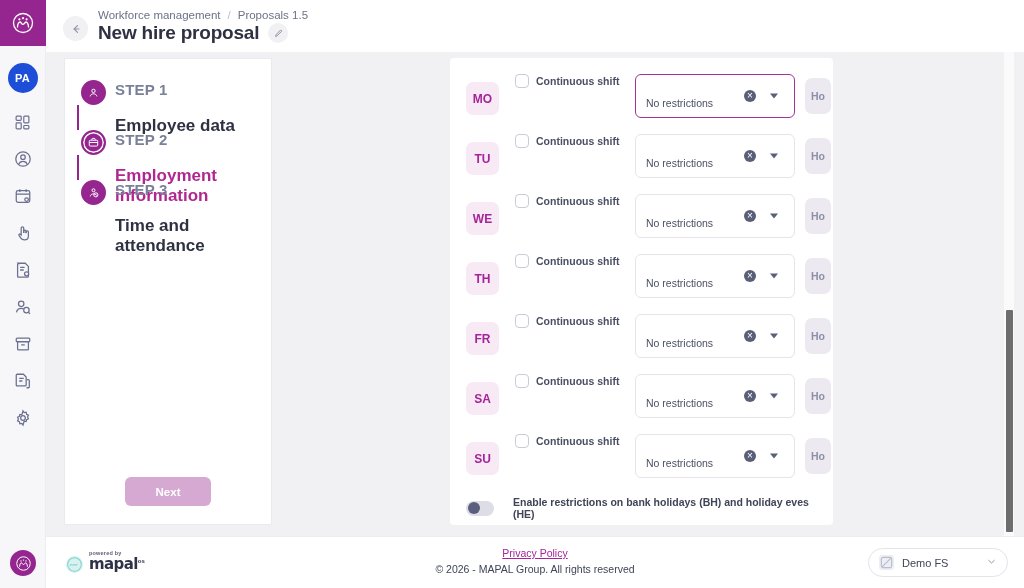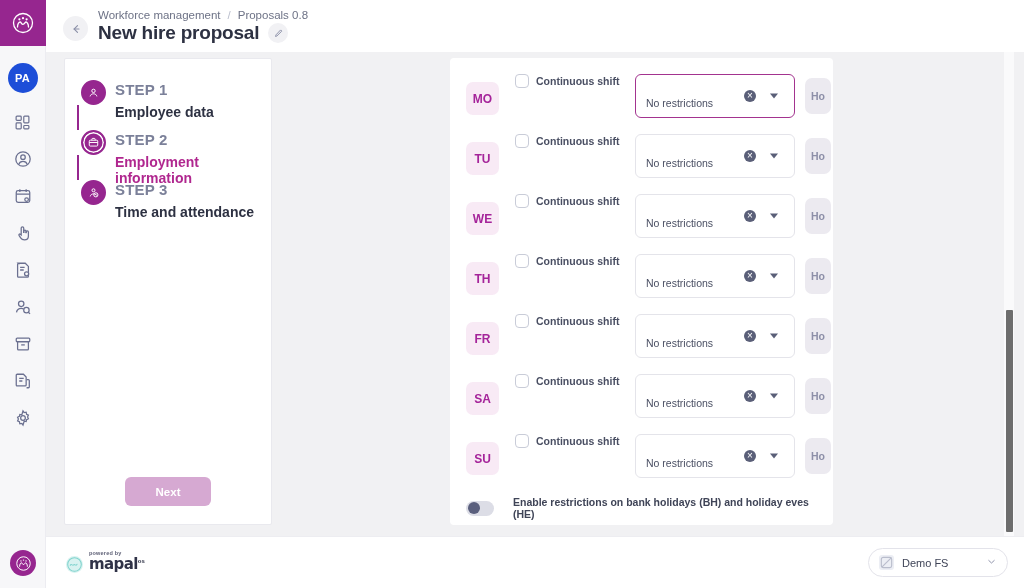--- a/index.html
+++ b/index.html
@@ -80,21 +80,21 @@
     background: #96268f; border: 2px solid #96268f;
     display: flex; align-items: center; justify-content: center;
     flex: 0 0 auto; z-index: 2; position: relative;
   }
   .step-ico.ring { background: #96268f; box-shadow: 0 0 0 1.5px #fff inset; }
   .step-line {
     position: absolute; left: 12px; width: 1.5px; background: #96268f; z-index: 1;
   }
   .step-txt { padding-top: 1px; }
   .step-kicker { font-size: 15px; font-weight: bold; color: #7b8099; letter-spacing:.2px; }
-  .step-name { font-size: 14px; font-weight: bold; color: #2d3142; margin-top: 6px; }
+  .step-name { font-size: 17px; font-weight: bold; color: #2d3142; margin-top: 18px; }
   .step-name.active { color: #b0278f; }
 
   .next-wrap { position: absolute; left: 0; bottom: 18px; width: 100%; display: flex; justify-content: center; }
   .next-btn {
     width: 86px; height: 29px; border-radius: 6px; border: none;
     background: #d6a9d2; color: #ffffff; font-size: 11.5px; font-weight: bold;
     cursor: pointer; font-family: inherit;
   }
 
   
@@ -284,21 +284,21 @@
   <div class="header">
     <div class="back-btn">
       <svg width="12" height="12" viewBox="0 0 16 16" fill="none" stroke="currentColor" stroke-width="1.5" stroke-linecap="round">
         <path d="M10 3.5L5.5 8l4.5 4.5"></path>
           <path d="M5.5 8H12"></path>
       </svg>
     </div>
     <div class="crumb">
       <span class="crumb-item">Workforce management</span>
       <span class="crumb-sep">/</span>
-      <span class="crumb-item">Proposals 0.8</span>
+      <span class="crumb-item">Proposals 1.5</span>
     </div>
     <div class="title-row">
       <div class="page-title">New hire proposal</div>
       <div class="edit-btn">
         <svg width="11" height="11" viewBox="0 0 16 16" fill="none" stroke="currentColor" stroke-width="1.4" stroke-linecap="round">
           <path d="M11.5 3.2l1.3 1.3L5.6 11.7 3.7 12.3l.6-1.9z"></path>
         </svg>
       </div>
     </div>
   </div>
@@ -478,20 +478,24 @@
         </svg>
       </div>
       <div class="brand-txt">
         <div class="brand-small">powered by</div>
         <div>
           <span class="brand-word">mapal</span><span class="brand-sup">os</span>
         </div>
       </div>
     </div>
 
+    <div class="foot-center">
+      <div class="privacy">Privacy Policy</div>
+      <div class="copyright">© 2026 - MAPAL Group. All rights reserved</div>
+    </div>
 
     <div class="tenant">
       <div class="tenant-ico">
         <svg width="15" height="15" viewBox="0 0 16 16" fill="none" stroke="#b9bdcc" stroke-width="1.2">
           <rect x="2.5" y="2.5" width="11" height="11" rx="2"></rect>
             <path d="M3 13L13 3"></path>
         </svg>
       </div>
       <div class="tenant-name">Demo FS</div>
       <div class="tenant-caret">

